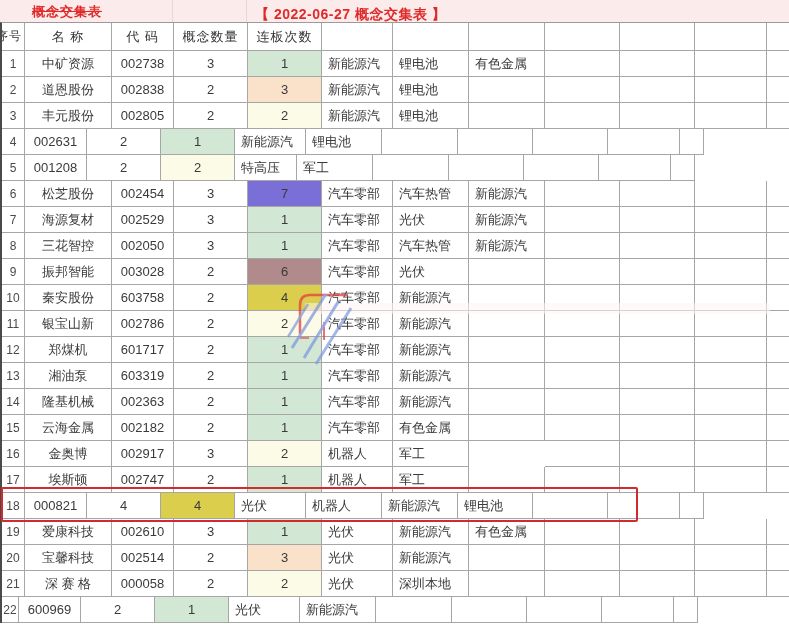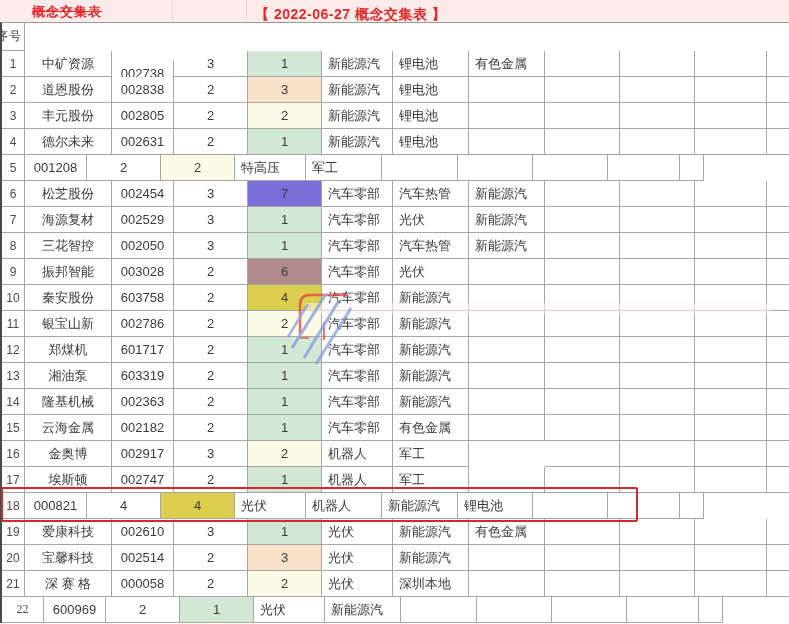--- a/index.html
+++ b/index.html
@@ -17,21 +17,21 @@
   .main-title{
     position:absolute;left:255px;top:6px;color:#e02a2a;font-size:14px;font-weight:700;
     letter-spacing:0.5px;white-space:nowrap;
   }
   
   .grid{
     position:absolute;left:0;top:22px;width:789px;
     border-top:1px solid #9a9a9a;border-left:2px solid #4a4a4a;box-sizing:border-box;
   }
   .row{display:flex;height:26px;}
-  .row.header{height:28px;flex-direction:column;}
+  .row.header{height:28px;}
   .cell{
     box-sizing:border-box;height:100%;flex:0 0 auto;
     border-right:1px solid #a6a6a6;border-bottom:1px solid #a6a6a6;
     display:flex;align-items:center;justify-content:center;
     font-size:13px;color:#3a3a3a;white-space:nowrap;overflow:hidden;background:#fff;
   }
   .cell.left{justify-content:flex-start;padding-left:6px;}
   .cell.idx{font-size:12px;color:#4a4a4a;}
   .cell.idx-h{justify-content:flex-end;padding-right:2px;}
   .row.header .cell{color:#333;letter-spacing:1px;}
@@ -58,33 +58,34 @@
     <div class="vdiv" style="left:246px"></div>
     <span class="left-title">概念交集表</span>
     <span class="main-title">【 2022-06-27 概念交集表 】</span>
   </div>
 
   <div class="grid" id="grid">
       <div class="row header">
         <div class="cell idx idx-h" style="width: 23px;">序号</div>
         <div class="cell" style="width: 87px;">名 称</div>
         <div class="cell" style="width: 62px;">代 码</div>
+        <div class="cell" style="width: 74px;">概念数量</div>
         <div class="cell" style="width: 74px;">连板次数</div>
         <div class="cell" style="width: 71px;"></div>
         <div class="cell" style="width: 76px;"></div>
         <div class="cell" style="width: 76px;"></div>
         <div class="cell" style="width: 75px;"></div>
         <div class="cell" style="width: 75px;"></div>
         <div class="cell" style="width: 72px;"></div>
         <div class="cell" style="width: 24px;"></div>
       </div>
       <div class="row">
         <div class="cell idx" style="width: 23px;">1</div>
         <div class="cell" style="width: 87px;">中矿资源</div>
-        <div class="cell" style="width: 62px; margin-top: 10px;">002738</div>
+        <div class="cell" style="width: 62px;">002738</div>
         <div class="cell" style="width: 74px;">3</div>
         <div class="cell" style="width: 74px; background: rgb(211, 231, 213);">1</div>
         <div class="cell left" style="width: 71px;">新能源汽</div>
         <div class="cell left" style="width: 76px;">锂电池</div>
         <div class="cell left" style="width: 76px;">有色金属</div>
         <div class="cell left" style="width: 75px;"></div>
         <div class="cell left" style="width: 75px;"></div>
         <div class="cell left" style="width: 72px;"></div>
         <div class="cell left" style="width: 24px;"></div>
       </div>
@@ -111,38 +112,37 @@
         <div class="cell left" style="width: 71px;">新能源汽</div>
         <div class="cell left" style="width: 76px;">锂电池</div>
         <div class="cell left" style="width: 76px;"></div>
         <div class="cell left" style="width: 75px;"></div>
         <div class="cell left" style="width: 75px;"></div>
         <div class="cell left" style="width: 72px;"></div>
         <div class="cell left" style="width: 24px;"></div>
       </div>
       <div class="row">
         <div class="cell idx" style="width: 23px;">4</div>
-        <div class="cell" style="width: 87px;">德尔未来</div>
         <div class="cell" style="width: 62px;">002631</div>
         <div class="cell" style="width: 74px;">2</div>
         <div class="cell" style="width: 74px; background: rgb(211, 231, 213);">1</div>
         <div class="cell left" style="width: 71px;">新能源汽</div>
         <div class="cell left" style="width: 76px;">锂电池</div>
         <div class="cell left" style="width: 76px;"></div>
         <div class="cell left" style="width: 75px;"></div>
         <div class="cell left" style="width: 75px;"></div>
         <div class="cell left" style="width: 72px;"></div>
         <div class="cell left" style="width: 24px;"></div>
       </div>
       <div class="row">
         <div class="cell idx" style="width: 23px;">5</div>
         <div class="cell" style="width: 62px;">001208</div>
         <div class="cell" style="width: 74px;">2</div>
         <div class="cell" style="width: 74px; background: rgb(251, 251, 232);">2</div>
-        <div class="cell left" style="width: 71px;">特高压</div>
+        <div class="cell left" style="width: 62px;">特高压</div>
         <div class="cell left" style="width: 76px;">军工</div>
         <div class="cell left" style="width: 76px;"></div>
         <div class="cell left" style="width: 75px;"></div>
         <div class="cell left" style="width: 75px;"></div>
         <div class="cell left" style="width: 72px;"></div>
         <div class="cell left" style="width: 24px;"></div>
       </div>
       <div class="row">
         <div class="cell idx" style="width: 23px;">6</div>
         <div class="cell" style="width: 87px;">松芝股份</div>
@@ -360,21 +360,21 @@
         <div class="cell" style="width: 74px; background: rgb(251, 251, 232);">2</div>
         <div class="cell left" style="width: 71px;">光伏</div>
         <div class="cell left" style="width: 76px;">深圳本地</div>
         <div class="cell left" style="width: 76px;"></div>
         <div class="cell left" style="width: 75px;"></div>
         <div class="cell left" style="width: 75px;"></div>
         <div class="cell left" style="width: 72px;"></div>
         <div class="cell left" style="width: 24px;"></div>
       </div>
       <div class="row">
-        <div class="cell idx" style="width: 42px; font-family: Liberation Serif, serif;">22</div>
+        <div class="cell idx" style="width: 17px;">22</div>
         <div class="cell" style="width: 62px;">600969</div>
         <div class="cell" style="width: 74px;">2</div>
         <div class="cell" style="width: 74px; background: rgb(211, 231, 213);">1</div>
         <div class="cell left" style="width: 71px;">光伏</div>
         <div class="cell left" style="width: 76px;">新能源汽</div>
         <div class="cell left" style="width: 76px;"></div>
         <div class="cell left" style="width: 75px;"></div>
         <div class="cell left" style="width: 75px;"></div>
         <div class="cell left" style="width: 72px;"></div>
         <div class="cell left" style="width: 24px;"></div>

